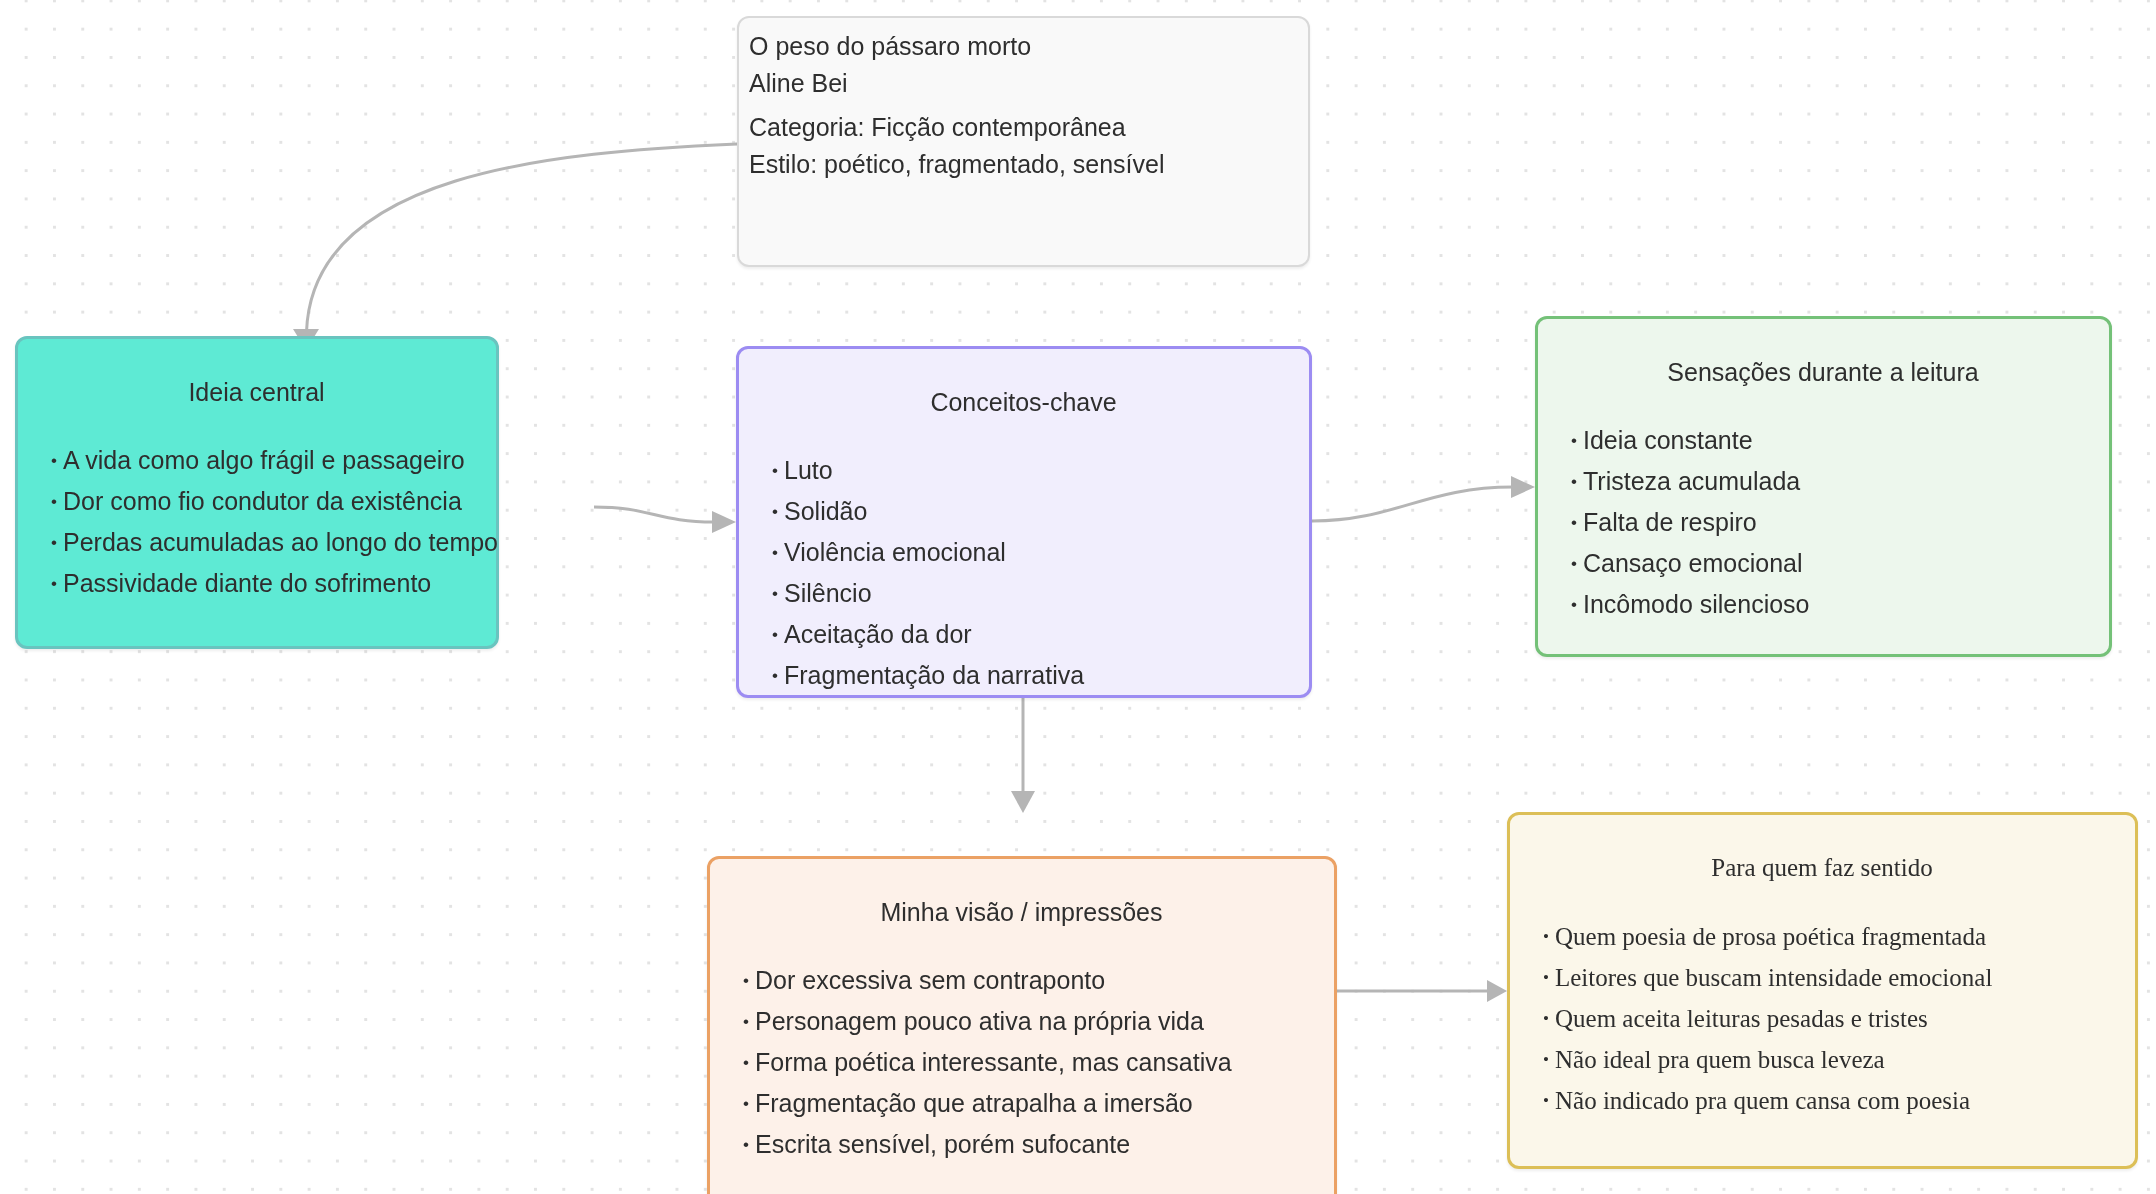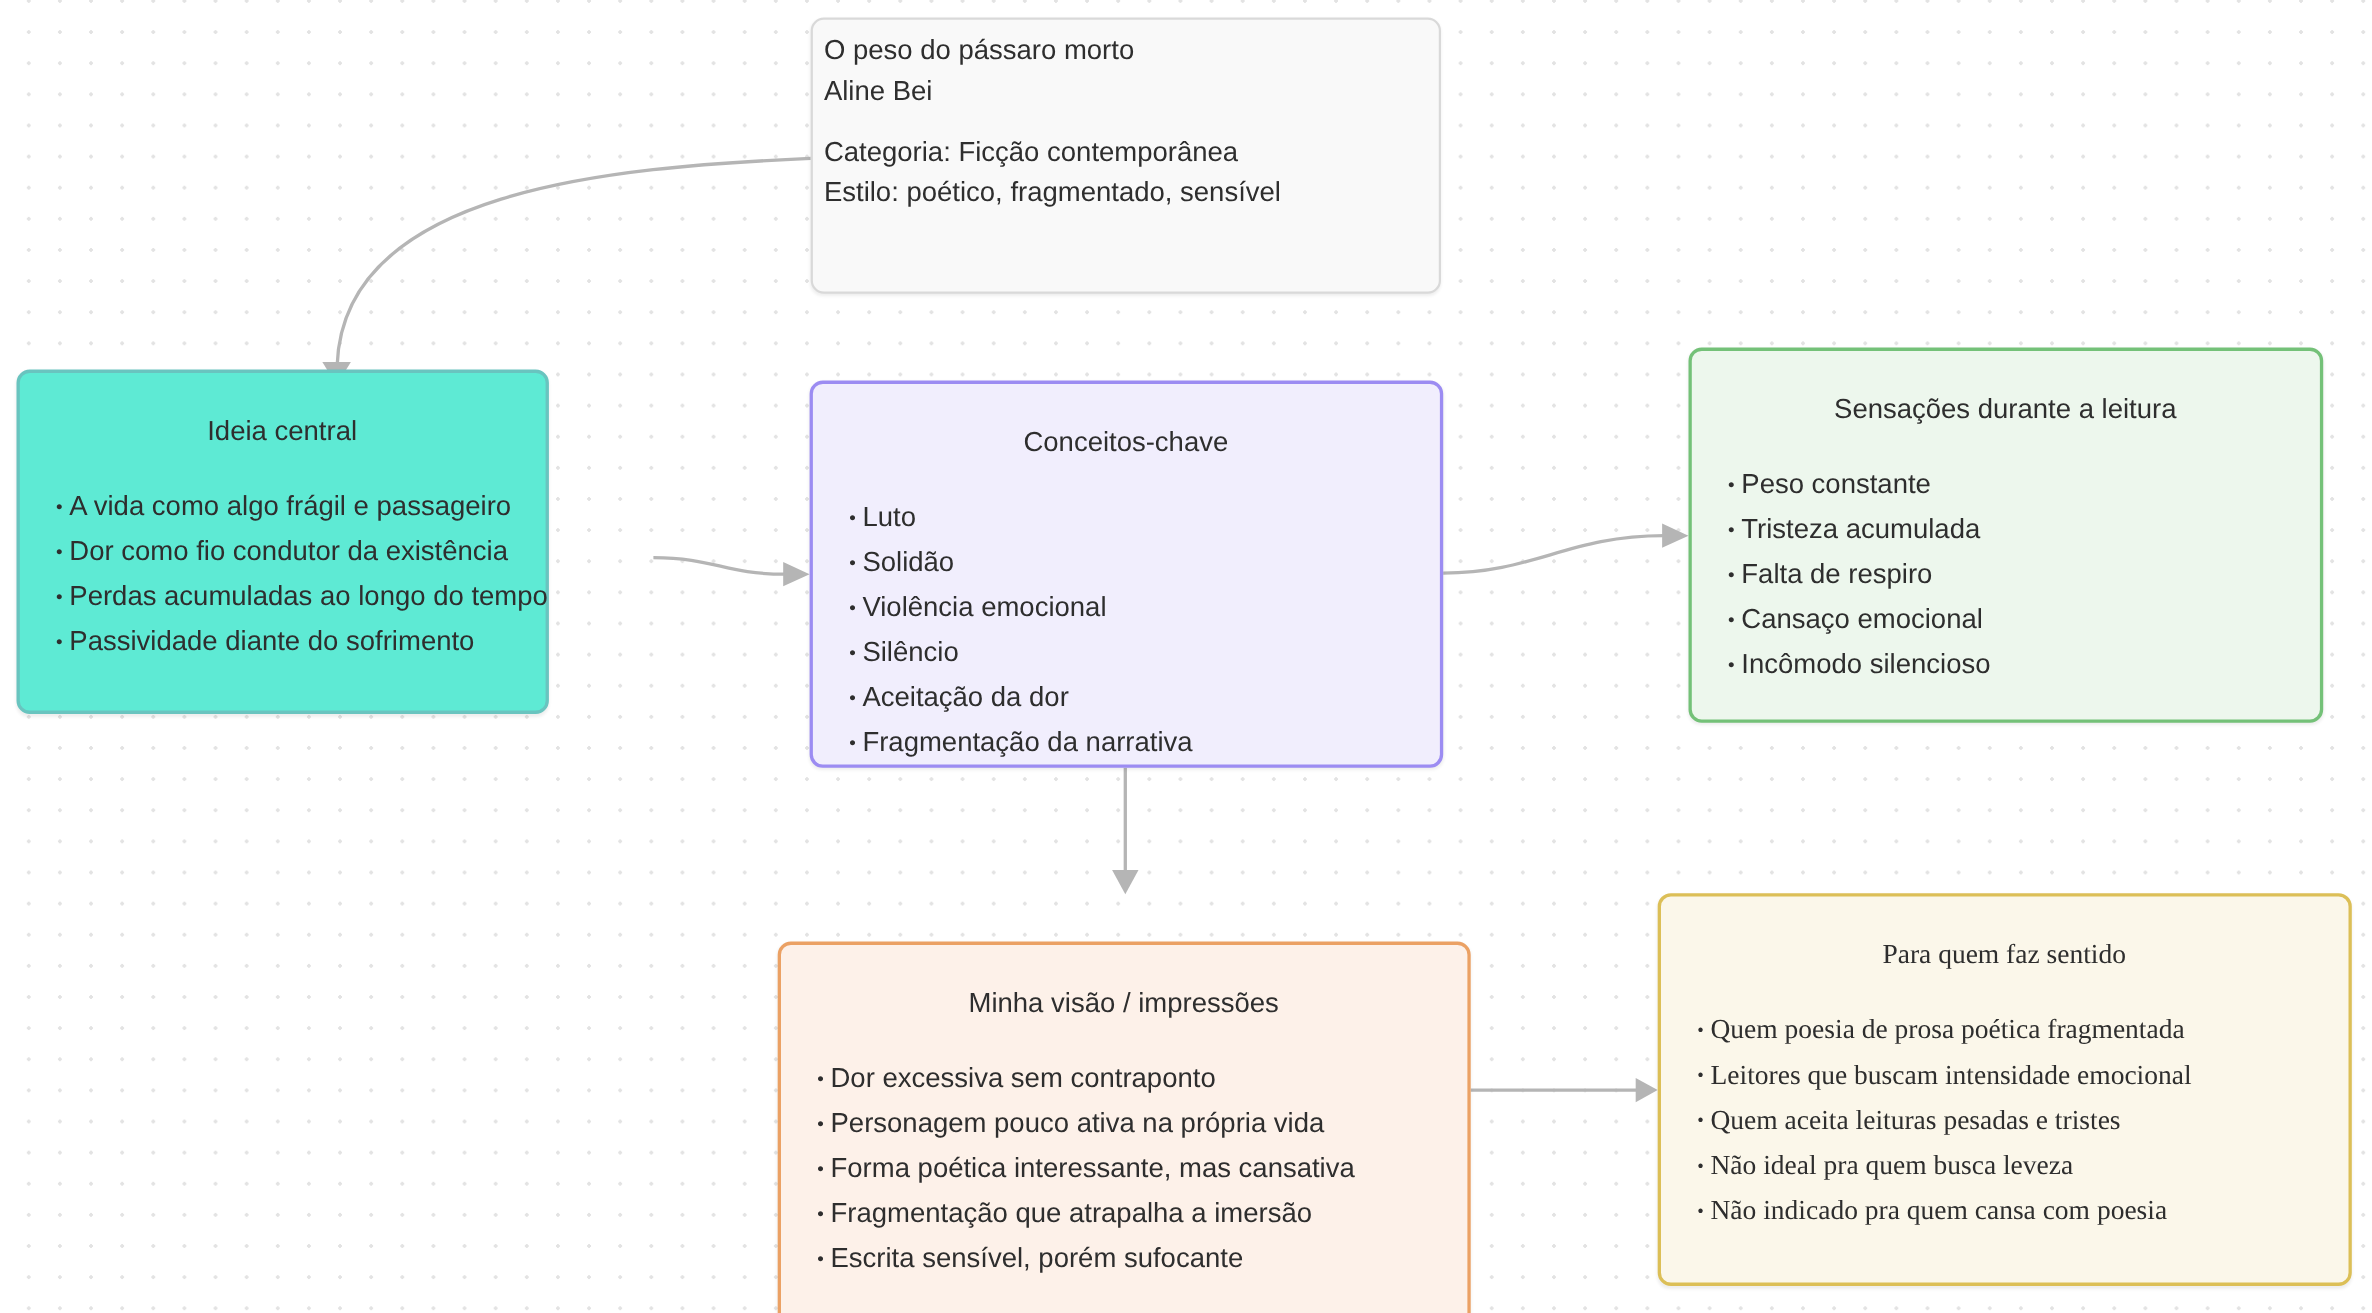--- a/index.html
+++ b/index.html
@@ -65,21 +65,21 @@
   }
   
   #node-book {
     left: 737px; top: 16px; width: 573px; height: 251px;
     border-color: #d9d9d9;
     border-width: 2px;
     background: #f9f9f9;
     padding: 10px 28px 20px 10px;
     line-height: 37px;
   }
-  #node-book .meta { margin-top: 18px; }
+  #node-book .meta { margin-top: 7px; }
   #node-ideia {
     left: 15px; top: 336px; width: 484px; height: 313px;
     border-color: #69c4bf; background: #5eead4;
   }
   #node-conceitos {
     left: 736px; top: 346px; width: 576px; height: 352px;
     border-color: #9c8cf2; background: #f1eefd;
   }
   #node-sensacoes {
     left: 1535px; top: 316px; width: 577px; height: 341px;
@@ -177,21 +177,21 @@
         <span>Fragmentação da narrativa</span>
       </div>
   </div>
 </div>
 
 <div class="card" id="node-sensacoes">
   <div class="title">Sensações durante a leitura</div>
   <div>
     <div class="li">
         <span class="b">•</span>
-        <span>Peso constante</span>
+        <span>Ideia constante</span>
       </div>
     <div class="li">
         <span class="b">•</span>
         <span>Tristeza acumulada</span>
       </div>
     <div class="li">
         <span class="b">•</span>
         <span>Falta de respiro</span>
       </div>
     <div class="li">

